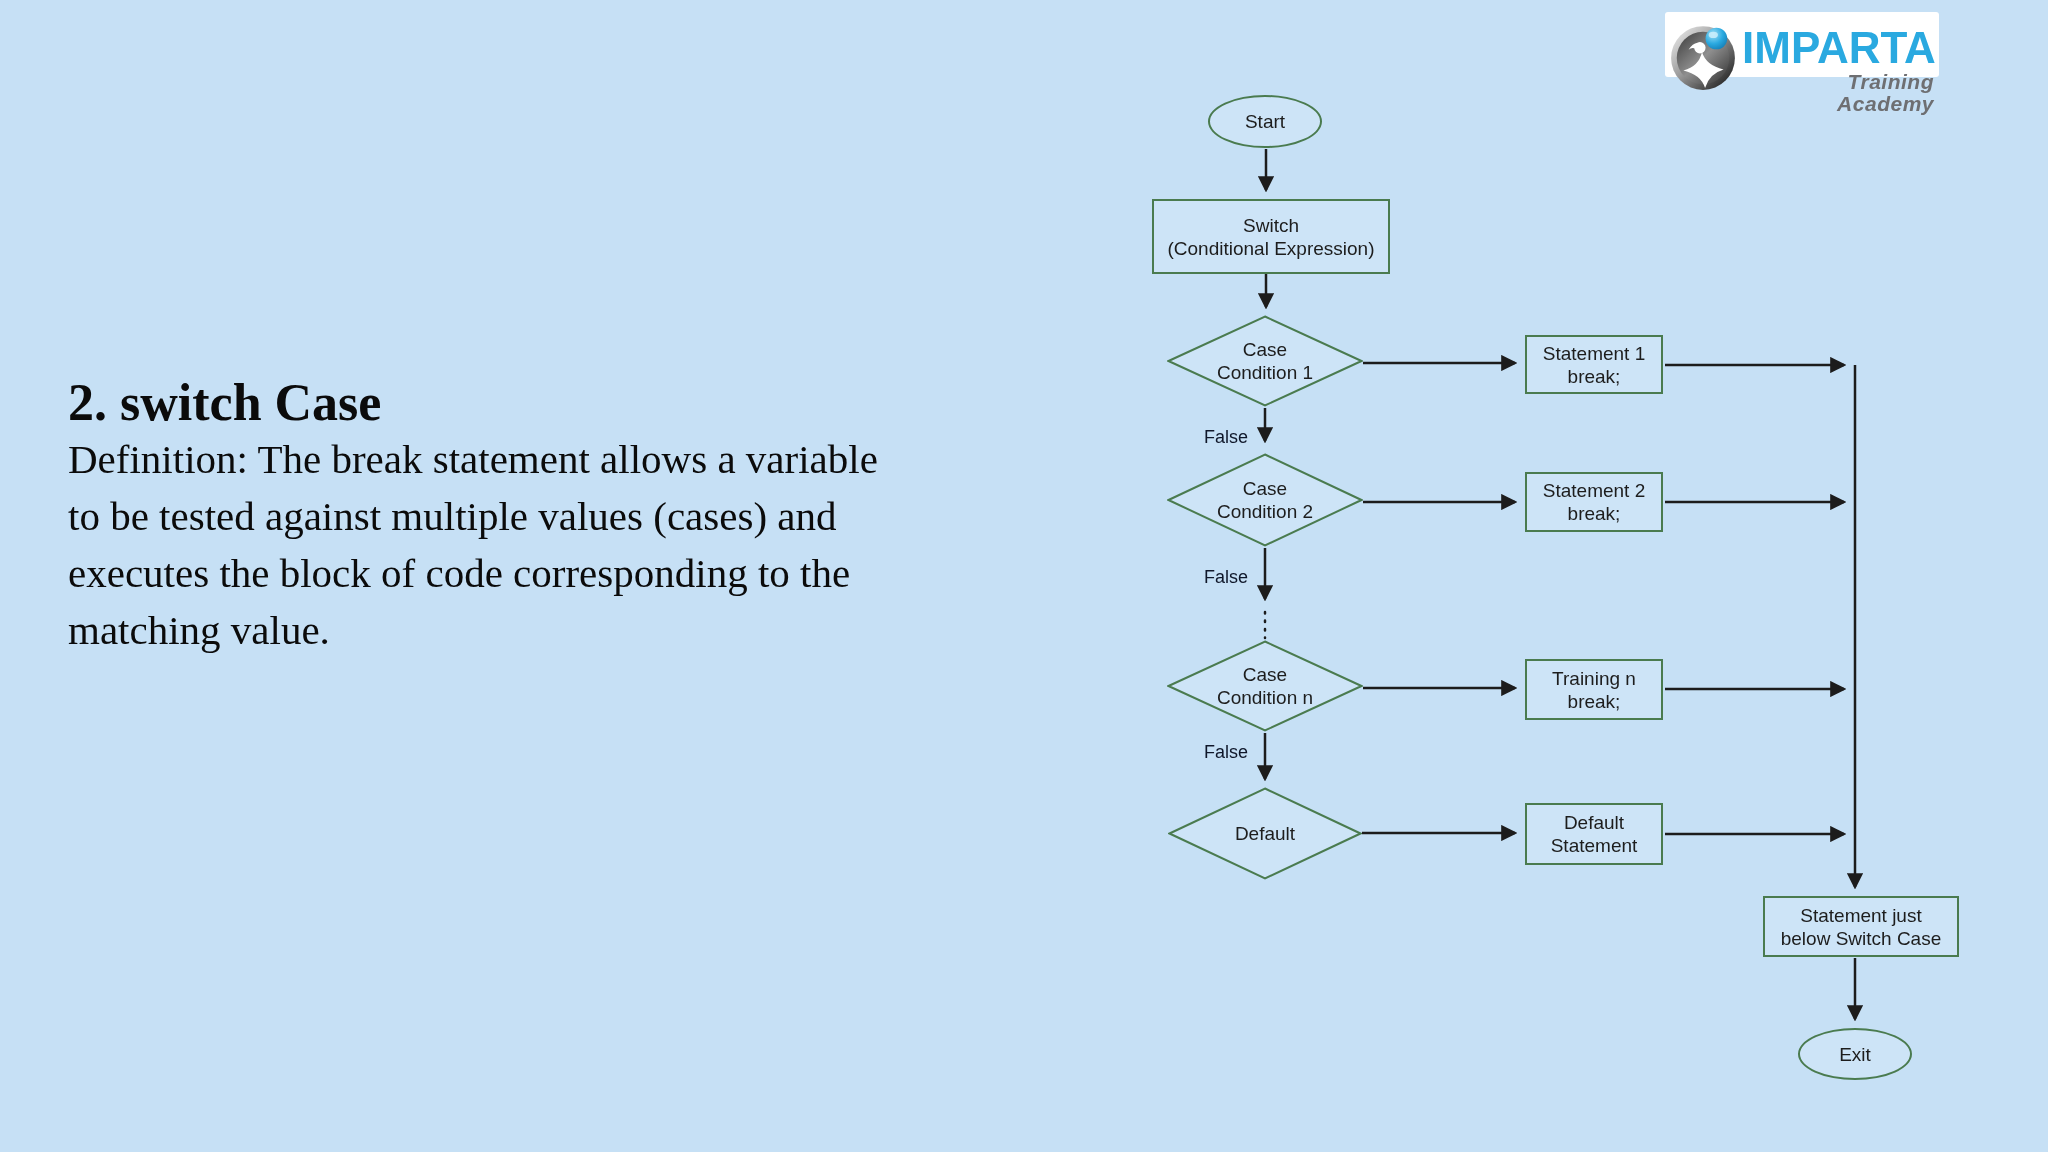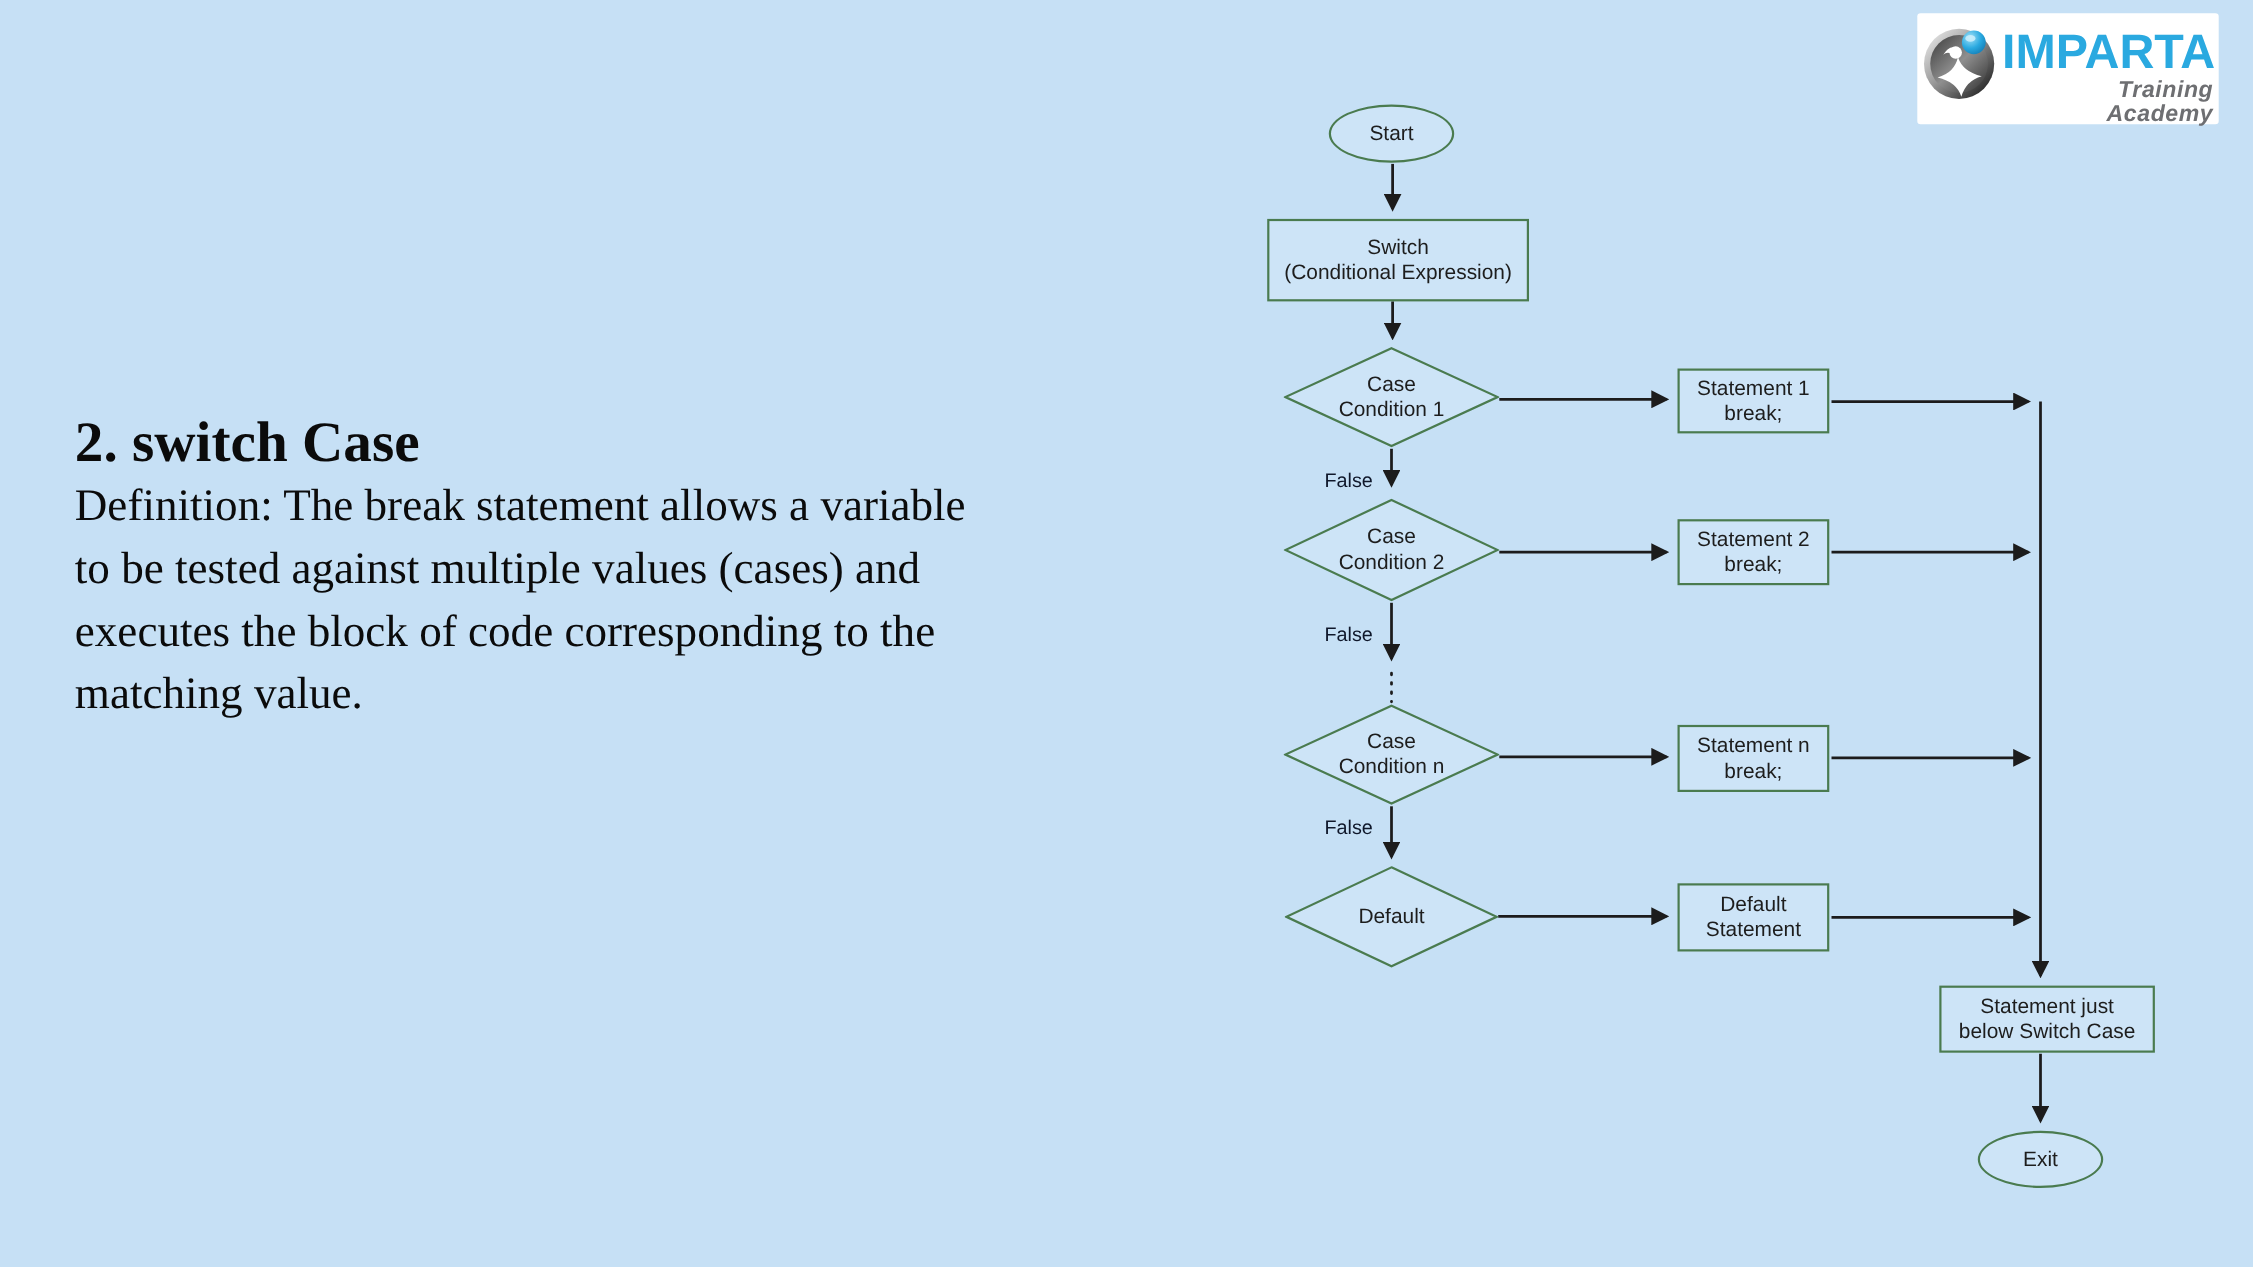--- a/index.html
+++ b/index.html
@@ -12,21 +12,21 @@
   .def-block{
     position:absolute;left:68px;top:374px;width:1030px;
     font-family:"Liberation Serif",serif;color:#0b0b0b;
     font-size:41px;line-height:57px;
   }
   .def-block h2{margin:0;font-size:52px;line-height:57px;font-weight:bold;}
   .def-block .dline{white-space:nowrap;}
   .def-block .blabel{font-weight:normal;}
   
   .logo-box{
-    position:absolute;left:1743px;top:12px;width:274px;height:101px;
+    position:absolute;left:1665px;top:12px;width:274px;height:65px;
     background:#ffffff;border-radius:3px;
   }
   .logo-icon{position:absolute;left:3px;top:9px;width:70px;height:70px;}
   .logo-text{position:absolute;left:77px;top:13px;width:192px;text-align:left;}
   .brand{
     display:block;font-size:44px;line-height:46px;font-weight:bold;
     color:#2aa9e0;letter-spacing:0px;
   }
   .tagline{
     display:block;font-size:21px;line-height:22px;font-weight:bold;font-style:italic;
@@ -178,21 +178,21 @@
 
 <div class="node rect" style="left:1525px;top:472px;width:138px;height:60px">
   <div class="nlabel">
     <span>Statement 2</span>
     <span>break;</span>
   </div>
 </div>
 
 <div class="node rect" style="left:1525px;top:659px;width:138px;height:61px">
   <div class="nlabel">
-    <span>Statement n</span>
+    <span>Training n</span>
     <span>break;</span>
   </div>
 </div>
 
 <div class="node rect" style="left:1525px;top:803px;width:138px;height:62px">
   <div class="nlabel">
     <span>Default</span>
     <span>Statement</span>
   </div>
 </div>

